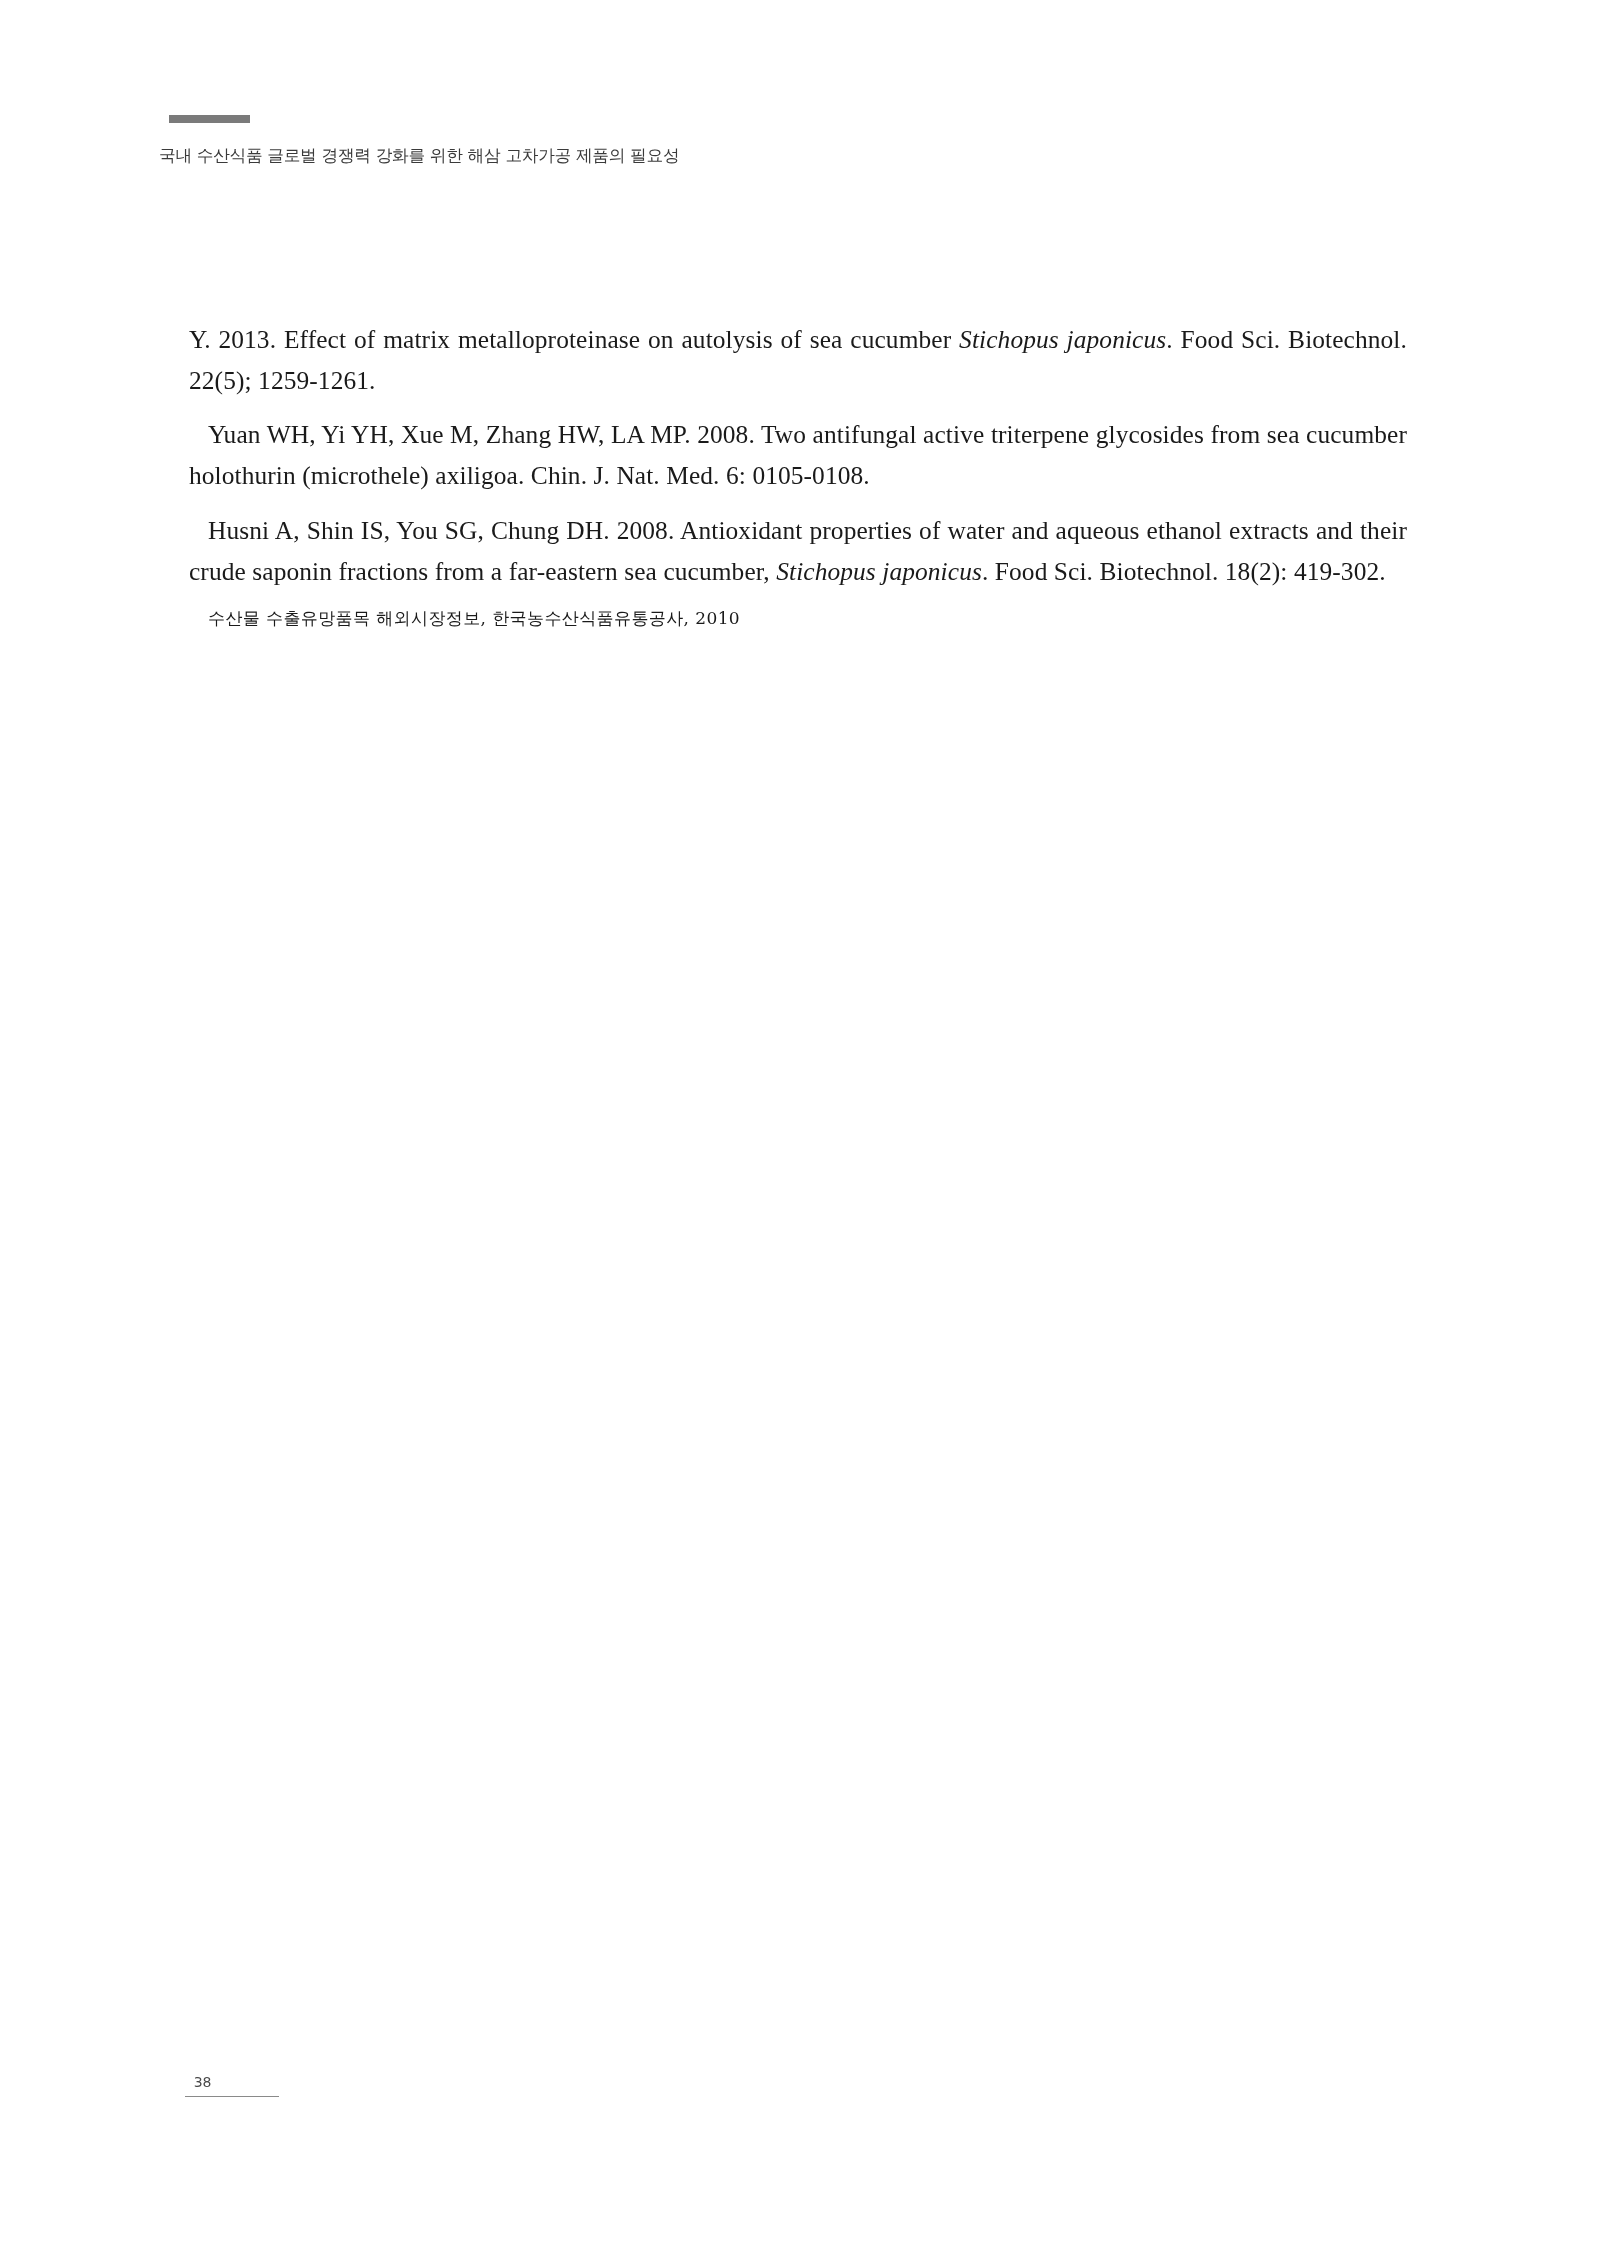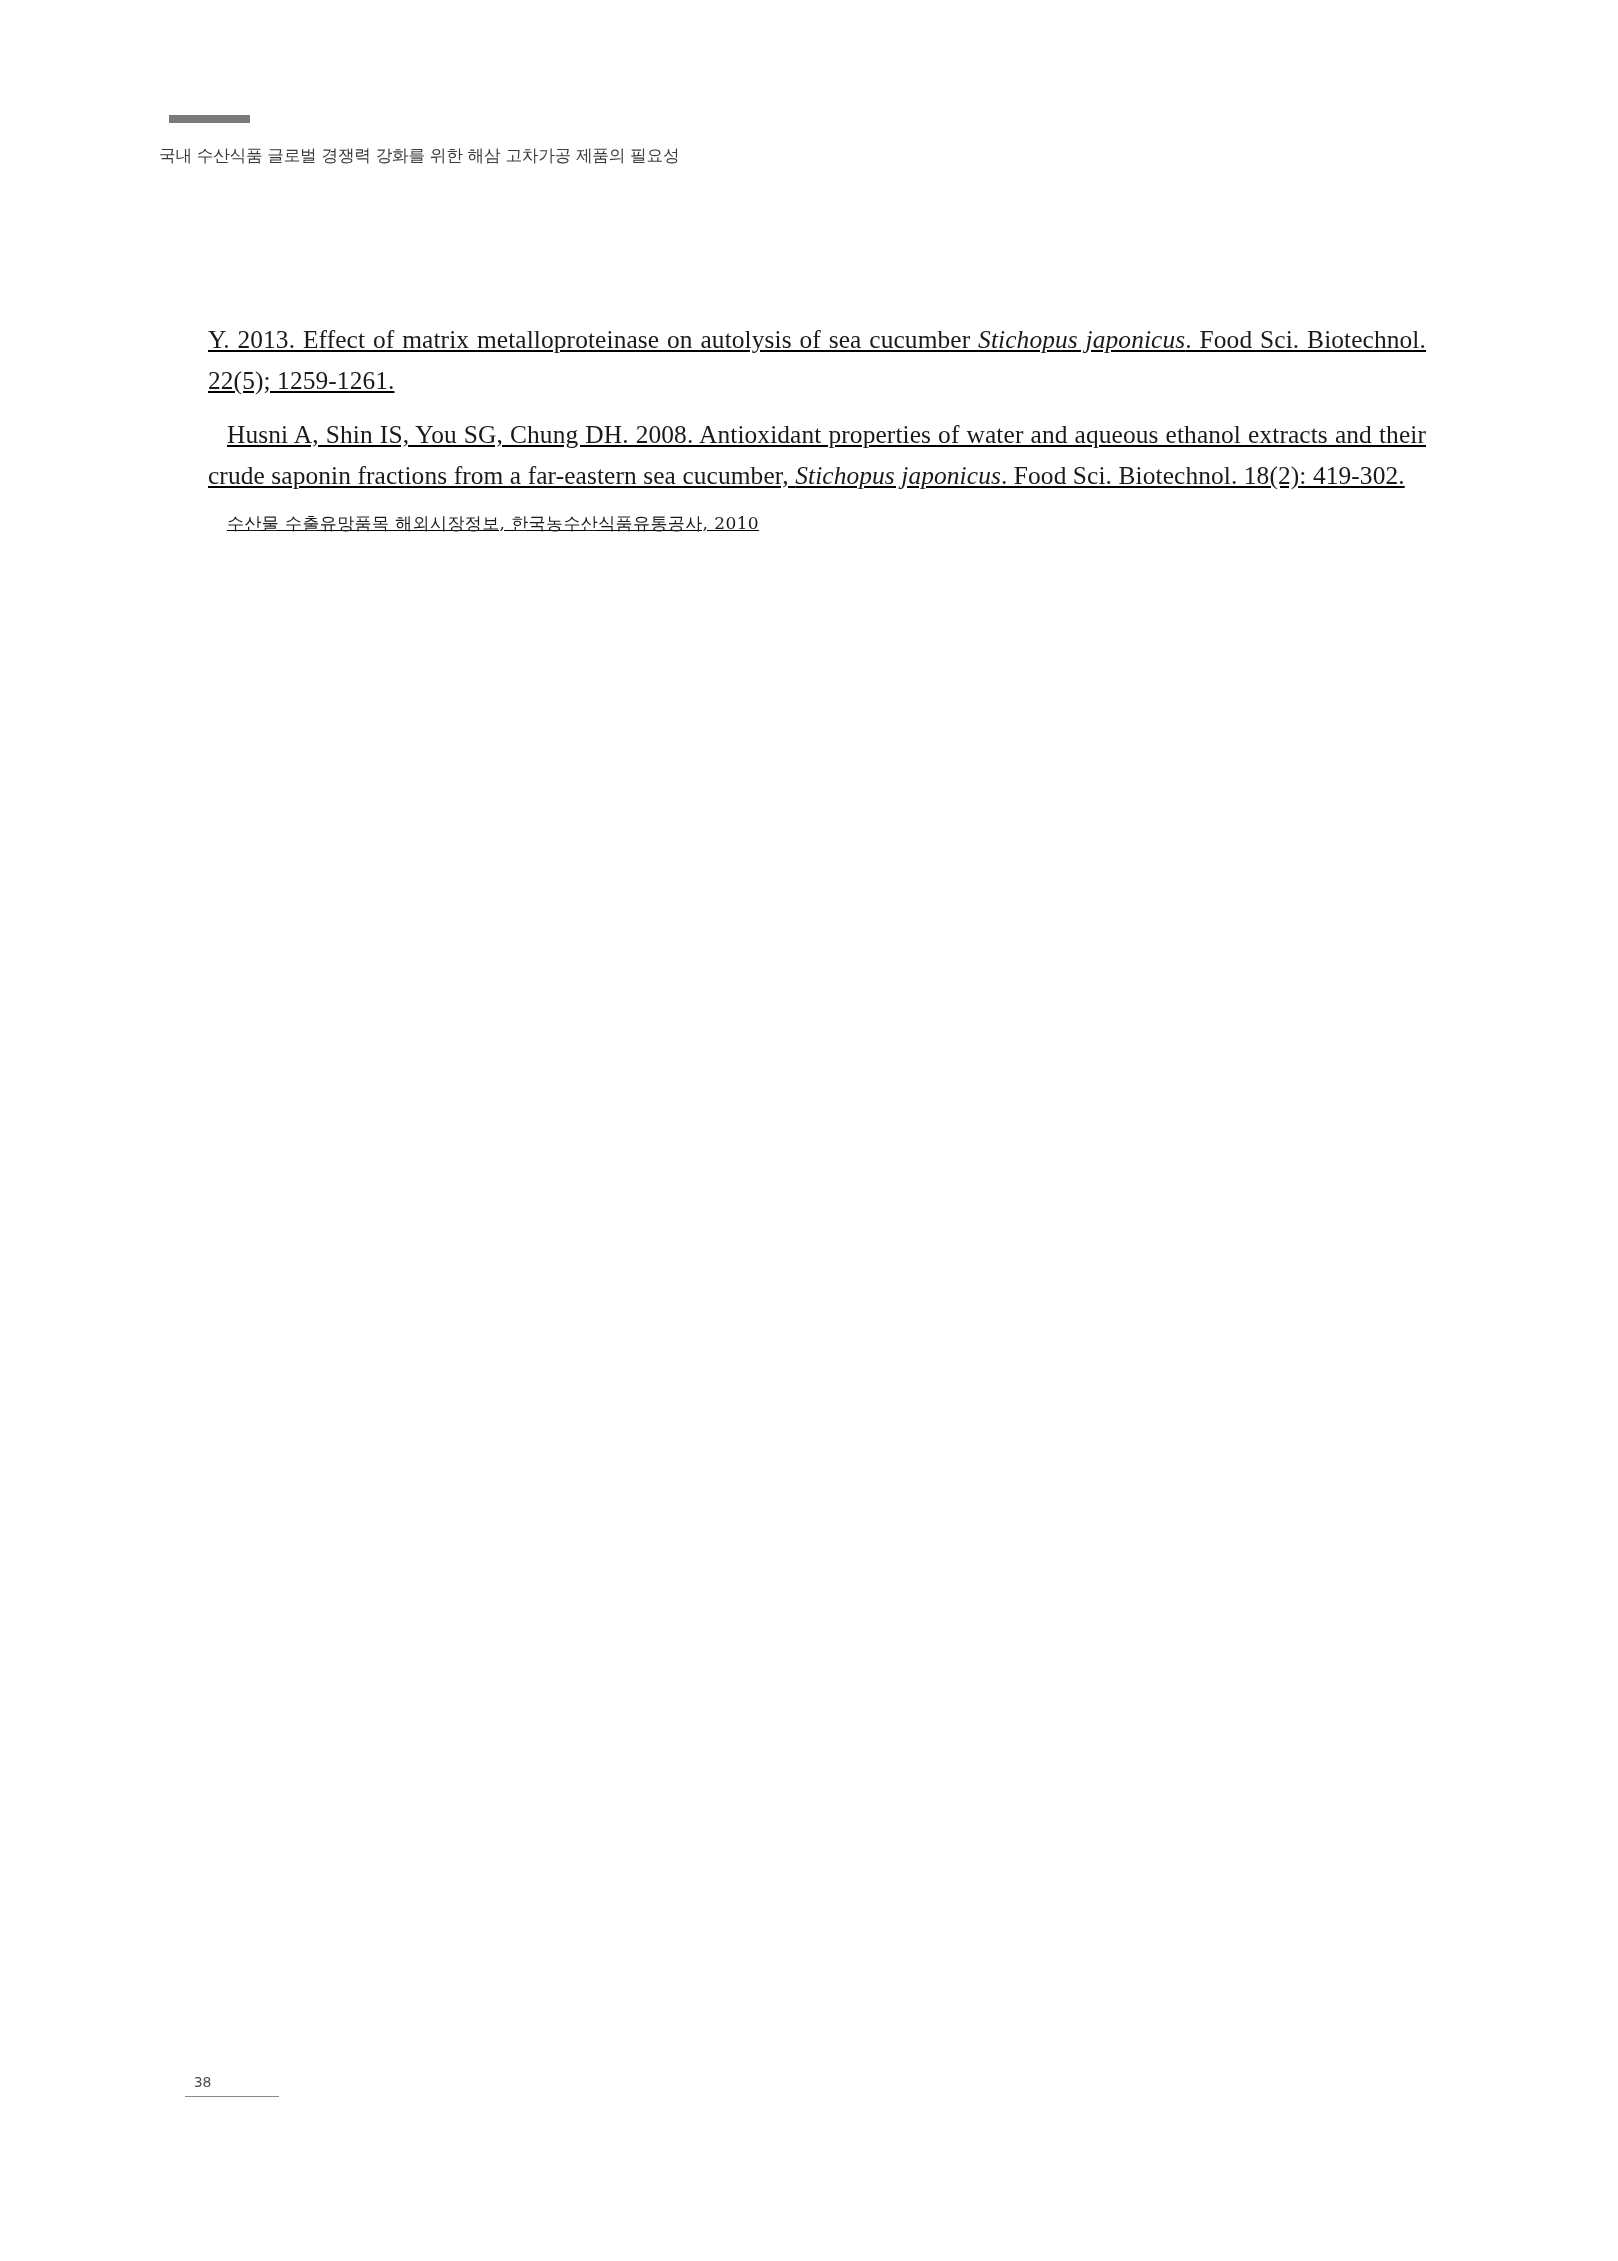--- a/index.html
+++ b/index.html
@@ -33,24 +33,23 @@
     font-family: "DejaVu Sans", "Liberation Sans", sans-serif;
     font-size: 16.7px;
     letter-spacing: -0.3px;
     color: #3a3a3a;
     white-space: nowrap;
   }
 
   
   .content {
     position: absolute;
-    left: 196px;
+    left: 177px;
     top: 319px;
     width: 1218px;
-    text-decoration: underline;
   }
   p.ref {
     margin: 0 0 13px 0;
     font-size: 25.4px;
     line-height: 1.62;
     color: #1a1a1a;
     text-align: justify;
     text-justify: inter-word;
     letter-spacing: 0.1px;
   }
@@ -93,20 +92,21 @@
 <body>
 
 <div class="page">
 
   <div class="header-rule"></div>
   <div class="header-title">국내 수산식품 글로벌 경쟁력 강화를 위한 해삼 고차가공 제품의 필요성</div>
 
   <div class="content">
     <div id="refs-container">
         <p class="ref"><span>Y. 2013. Effect of matrix metalloproteinase on autolysis of sea cucumber </span><i>Stichopus japonicus</i><span>. Food Sci. Biotechnol. 22(5); 1259-1261.</span></p>
+        <p class="ref hang"><span>Yuan WH, Yi YH, Xue M, Zhang HW, LA MP. 2008. Two antifungal active triterpene glycosides from sea cucumber holothurin (microthele) axiligoa. Chin. J. Nat. Med. 6: 0105-0108.</span></p>
         <p class="ref hang"><span>Husni A, Shin IS, You SG, Chung DH. 2008. Antioxidant properties of water and aqueous ethanol extracts and their crude saponin fractions from a far-eastern sea cucumber, </span><i>Stichopus japonicus</i><span>. Food Sci. Biotechnol. 18(2): 419-302.</span></p>
       </div>
     <div id="kor-container">
         <p class="kor">수산물 수출유망품목 해외시장정보, 한국농수산식품유통공사, 2010</p>
       </div>
   </div>
 
   <div class="footer">
     <div class="pagenum">38</div>
     <div class="footer-rule"></div>

